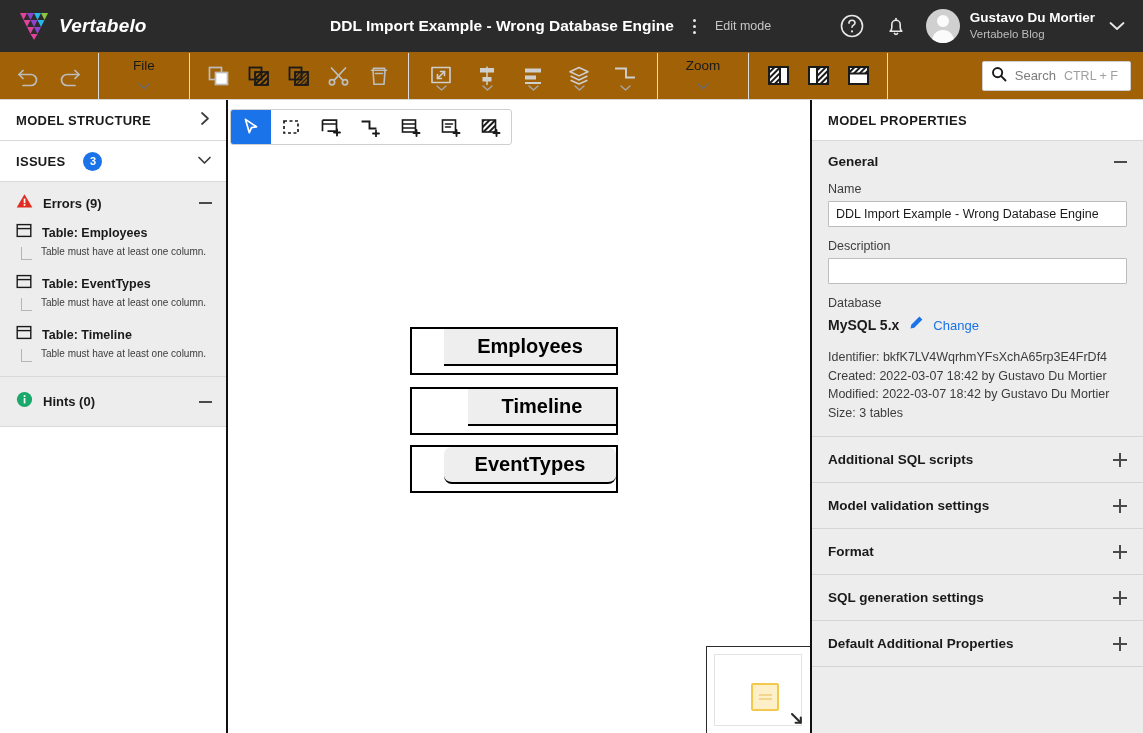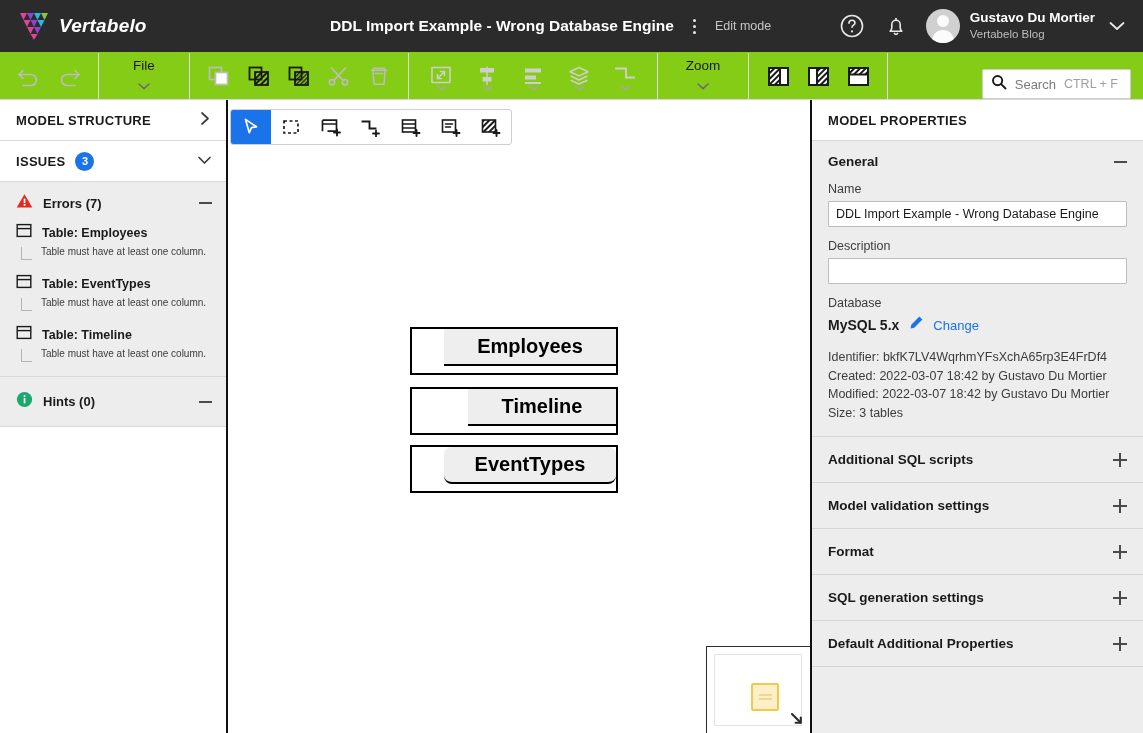--- a/index.html
+++ b/index.html
@@ -38,22 +38,22 @@
   .avatar::before { content:""; position:absolute; width:12px; height:12px; border-radius:50%; background:#fbfbfb; left:11px; top:6px; }
   .avatar::after  { content:""; position:absolute; width:22px; height:13px; border-radius:11px 11px 0 0; background:#fbfbfb; left:6px; top:21px; }
   .user-txt { line-height: 1.25; }
   .user-name { font-size: 13.5px; font-weight: bold; color: #fff; white-space: nowrap; }
   .user-org { font-size: 11.5px; color: #bdbdbd; white-space: nowrap; }
   .chev-white { padding: 0 10px 0 14px; cursor: pointer; }
 
   
   .toolbar {
     height: 48px; min-height: 48px;
-    background: #84cc16; border-bottom: 1px solid #d7d7d7;
-    display: flex; align-items: flex-end;
+    background: #a16207; border-bottom: 1px solid #d7d7d7;
+    display: flex; align-items: center;
   }
   .tgroup { display: flex; align-items: center; padding: 0 9px; border-right: 1px solid #dcdcdc; }
   .tgroup.last { border-right: none; flex: 1; justify-content: flex-end; padding-right: 12px; }
   .tbtn {
     width: 40px; height: 46px; display: flex; flex-direction: column;
     align-items: center; justify-content: center; cursor: pointer; position: relative;
   }
   .tbtn.wide { width: 46px; }
   .menu-btn {
     display: flex; flex-direction: column; align-items: center; justify-content: center;
@@ -82,21 +82,21 @@
   .side-head {
     height: 41px; display: flex; align-items: center; justify-content: space-between;
     padding: 0 14px 0 16px; border-bottom: 1px solid #d9d9d9; cursor: pointer; background:#fff;
   }
   .side-head .t { font-size: 13px; font-weight: bold; color: #1a1a1a; letter-spacing: .3px; }
   .badge {
     background: #1a73e8; color: #fff; font-size: 11px; font-weight: bold;
     width: 19px; height: 19px; border-radius: 50%;
     display: inline-flex; align-items: center; justify-content: center; margin-left: 10px;
   }
-  .side-head-row { display: flex; align-items: center; }
+  .side-head-row { display: flex; align-items: center; gap: 8px; }
 
   .issues-body { background: #ededed; border-bottom: 1px solid #d9d9d9; }
   .grp-head {
     display: flex; align-items: center; padding: 11px 14px 10px 16px; gap: 10px; cursor: pointer;
   }
   .grp-head .gt { font-size: 13px; font-weight: bold; color: #1a1a1a; flex: 1; }
   .minus { width: 13px; height: 2px; background: #4a4a4a; display: block; }
 
   .issue-item { padding: 0 14px 0 16px; }
   .issue-title { display: flex; align-items: center; gap: 10px; padding-bottom: 3px; cursor: pointer; }
@@ -470,21 +470,21 @@
 
       <div class="issues-body">
         <div class="grp-head">
           <span>
             <svg width="17" height="16" viewBox="0 0 17 16">
               <path d="M8.5 1.2L16.3 14.6H0.7z" fill="#e02b20"></path>
               <rect x="7.7" y="5.6" width="1.7" height="4.6" fill="#fff"></rect>
               <rect x="7.7" y="11" width="1.7" height="1.8" fill="#fff"></rect>
             </svg>
           </span>
-          <span class="gt">Errors (7)</span>
+          <span class="gt">Errors (9)</span>
           <span class="minus"></span>
         </div>
 
         <div class="issue-item">
           <div class="issue-title">
             <span>
               <svg width="16" height="15" viewBox="0 0 16 15" fill="none" stroke="#1a1a1a" stroke-width="1.4">
                 <rect x="1.2" y="1.6" width="13.6" height="11.8"></rect>
                   <path d="M1.2 5.6h13.6"></path>
               </svg>

